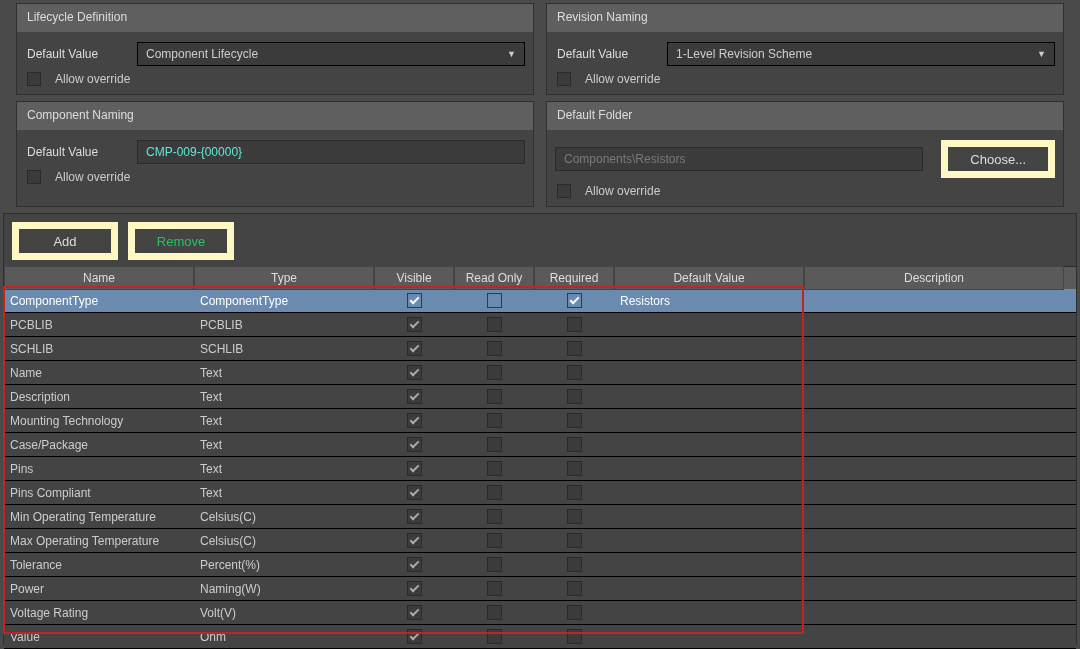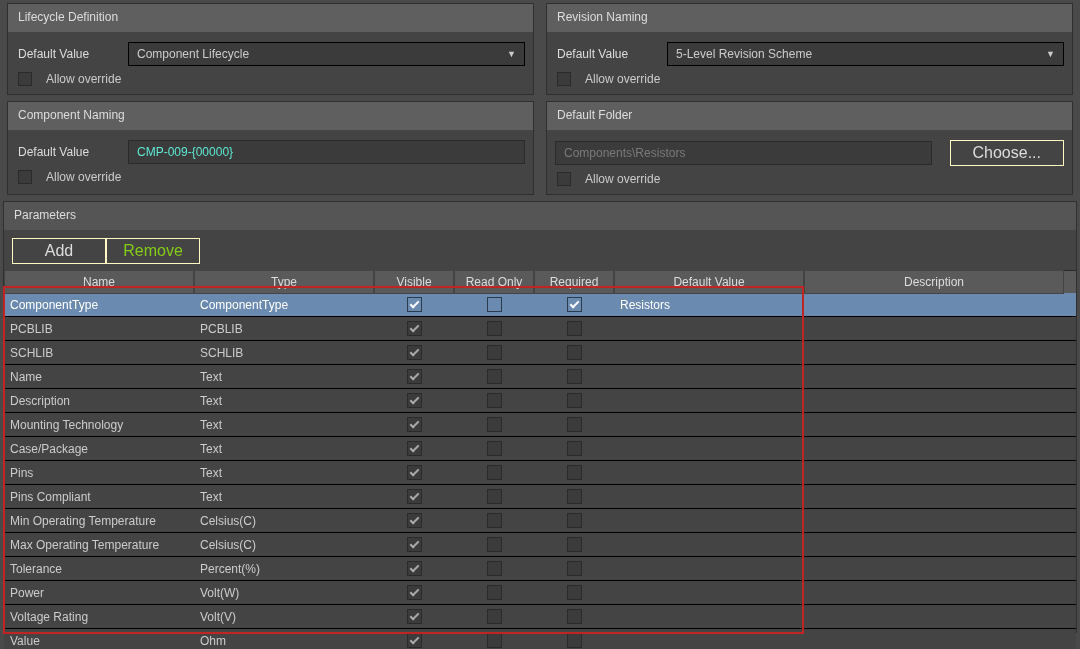--- a/index.html
+++ b/index.html
@@ -1,33 +1,33 @@
 <!DOCTYPE html>
 <html><head>
 <meta charset="utf-8">
 <style>
   html,body{margin:0;padding:0;background:#4a4a4a;color:#ccc;font-family:"Segoe UI",Arial,sans-serif;font-size:12px;width:1080px;height:649px;overflow:hidden}
   .wrap{width:1080px;height:649px;background:#4a4a4a;position:relative}
-  .row{display:flex;gap:6px;padding:0 4px}
+  .row{display:flex;gap:6px;padding:0 13px}
   .panel{background:#444;border:1px solid #2f2f2f;margin:3px;flex:1;display:flex;flex-direction:column}
   .panel-header{background:#5f5f5f;padding:6px 10px 8px;color:#ddd;font-size:12px}
   .panel-body{padding:10px 8px 8px}
   .field-row{display:flex;align-items:center;margin:0 0 6px 0}
   .field-label{width:110px;color:#ddd;padding-left:2px}
   .dropdown{flex:1;background:#3b3b3b;border:1px solid #000000;color:#ccc;height:22px;display:flex;align-items:center;justify-content:space-between;padding:0 8px;cursor:pointer}
   .dropdown .caret{font-size:9px;color:#ccc}
   .textbox{flex:1;background:#3b3b3b;border:1px solid #2a2a2a;color:#5eead4;height:22px;padding:0 8px;display:flex;align-items:center}
   .textbox.disabled{color:#7a7a7a}
   .check-row{display:flex;align-items:center;gap:14px;margin-top:4px;padding-left:2px}
   .checkbox{width:12px;height:12px;background:#3b3b3b;border:1px solid #2a2a2a;display:inline-block}
-  .btn{background:#444;border:1px solid #fef9c3;color:#ddd;height:24px;padding:0 22px;display:inline-flex;align-items:center;justify-content:center;cursor:pointer;font-size:16px}
-  .btn.dis{color:#84cc16}
+  .btn{background:#444;border:7px solid #fef9c3;color:#ddd;height:24px;padding:0 22px;display:inline-flex;align-items:center;justify-content:center;cursor:pointer;font-size:13px}
+  .btn.dis{color:#22c55e}
   .params{margin:3px;border:1px solid #2f2f2f;background:#444;flex:1;display:flex;flex-direction:column;height:430px}
   .params-header{background:#555;padding:6px 10px 8px;color:#ddd}
-  .btnbar{padding:8px 8px 6px;display:flex;}
+  .btnbar{padding:8px 8px 6px;display:flex;gap:10px}
   .btnbar .btn{width:92px;padding:0}
   .grid{flex:1;background:#444;border-top:1px solid #2a2a2a;position:relative}
   .grid-head,.grid-row{display:grid;grid-template-columns:190px 180px 80px 80px 80px 190px 260px;align-items:center}
   .grid-head{background:#5a5a5a;color:#ddd;height:22px}
   .grid-head > div{border:1px solid #444;height:100%;display:flex;align-items:center;justify-content:center;font-size:12px}
   .grid-head > div:first-child,.grid-head > div:nth-child(2),.grid-head > div:nth-child(6),.grid-head > div:nth-child(7){justify-content:center}
   .grid-body{}
   .grid-row{height:23px;border-bottom:1px solid #000000}
   .grid-row > div{padding:0 6px;font-size:12px;height:100%;display:flex;align-items:center}
   .center{justify-content:center}
@@ -60,21 +60,21 @@
         <span>Allow override</span>
       </div>
     </div>
   </div>
   <div class="panel" style="flex:1">
     <div class="panel-header">Revision Naming</div>
     <div class="panel-body">
       <div class="field-row">
         <div class="field-label">Default Value</div>
         <div class="dropdown">
-          <span>5-Level Revision Scheme</span>
+          <span>1-Level Revision Scheme</span>
           <span class="caret">▼</span>
         </div>
       </div>
       <div class="check-row">
         <span class="checkbox"></span>
         <span>Allow override</span>
       </div>
     </div>
   </div>
 </div>
@@ -106,21 +106,20 @@
       </div>
       <div class="check-row">
         <span class="checkbox"></span>
         <span>Allow override</span>
       </div>
     </div>
   </div>
 </div>
 
 <div class="params">
-  <div class="params-header">Parameters</div>
   <div class="btnbar">
     <div class="btn">Add</div>
     <div class="btn dis">Remove</div>
   </div>
   <div class="grid">
     <div class="grid-head" id="grid-head">
           <div>Name</div>
           <div>Type</div>
           <div>Visible</div>
           <div>Read Only</div>
@@ -303,21 +302,21 @@
               <span class="cb"></span>
             </div>
             <div class="center">
               <span class="cb"></span>
             </div>
             <div></div>
             <div></div>
           </div>
           <div class="grid-row">
             <div>Power</div>
-            <div>Volt(W)</div>
+            <div>Naming(W)</div>
             <div class="center">
               <span class="cb on"></span>
             </div>
             <div class="center">
               <span class="cb"></span>
             </div>
             <div class="center">
               <span class="cb"></span>
             </div>
             <div></div>

